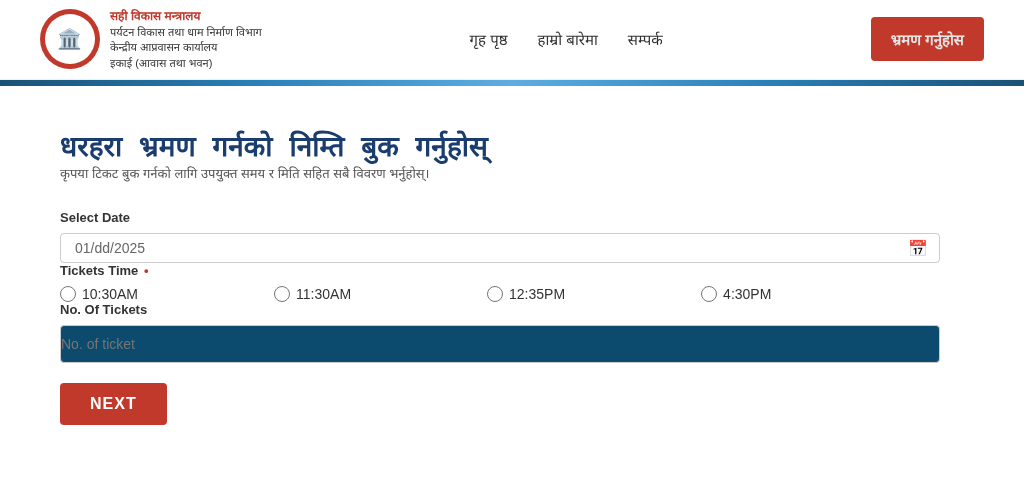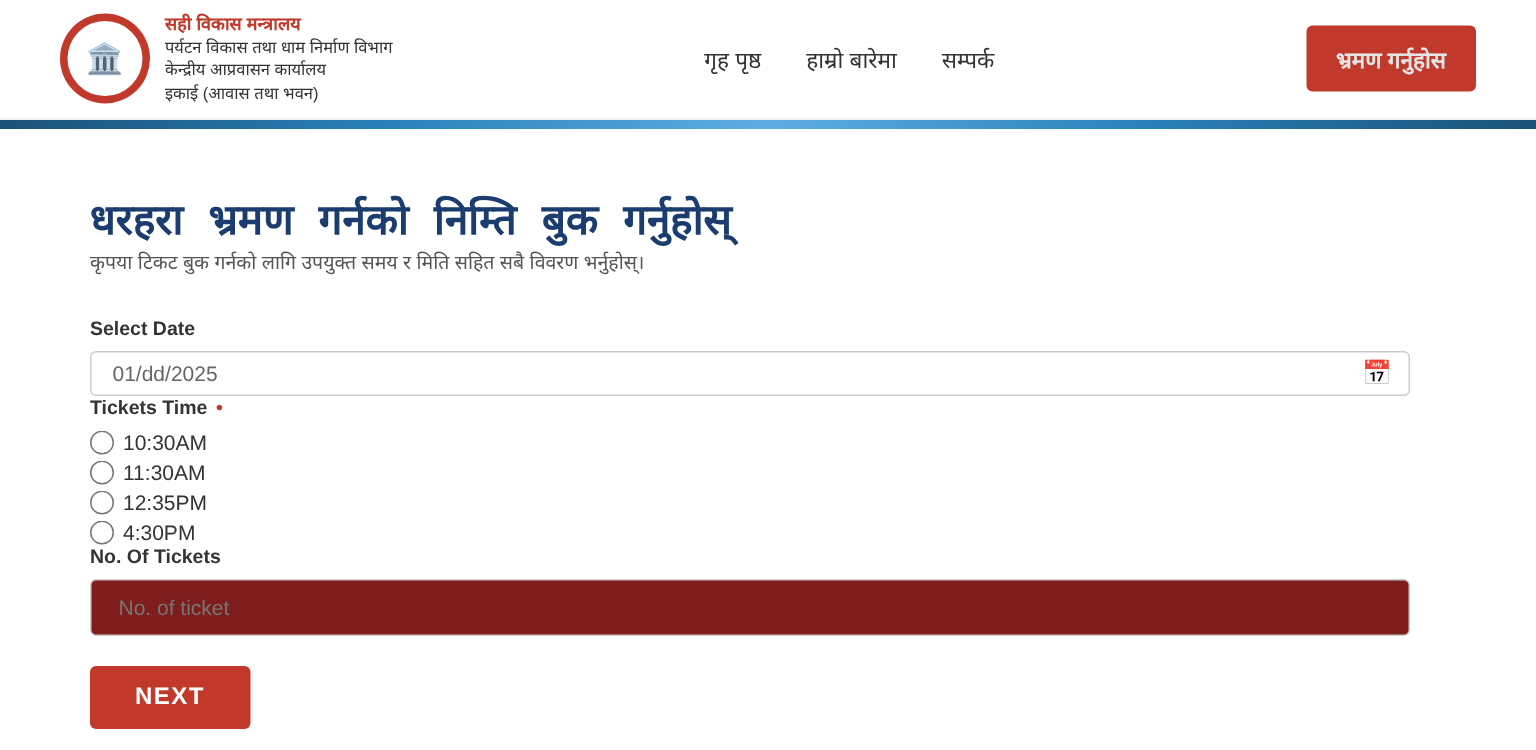--- a/index.html
+++ b/index.html
@@ -134,23 +134,22 @@
       top: 50%;
       transform: translateY(-50%);
       color: #666;
       font-size: 16px;
       pointer-events: none;
     }
 
     
     .radio-group {
       display: flex;
-      gap: 4px;
+      gap: 16px;
       flex-wrap: wrap;
-      flex-direction: column;
     }
 
     .radio-option {
       display: flex;
       align-items: center;
       gap: 6px;
       margin-right: 120px;
       cursor: pointer;
     }
 
@@ -162,27 +161,27 @@
     }
 
     .radio-label {
       font-size: 14px;
       color: #333;
       cursor: pointer;
     }
 
     .text-input {
       width: 100%;
-      padding: 10px 18px;
+      padding: 10px 0;
       border: 1px solid #ccc;
       border-radius: 4px;
       font-size: 14px;
       color: #999;
       outline: none;
-      background: #7f1d1d;
+      background: #0c4a6e;
     }
 
     .btn-next {
       background: #c0392b;
       color: #fff;
       border: none;
       padding: 12px 30px;
       font-size: 16px;
       font-weight: 700;
       border-radius: 4px;

